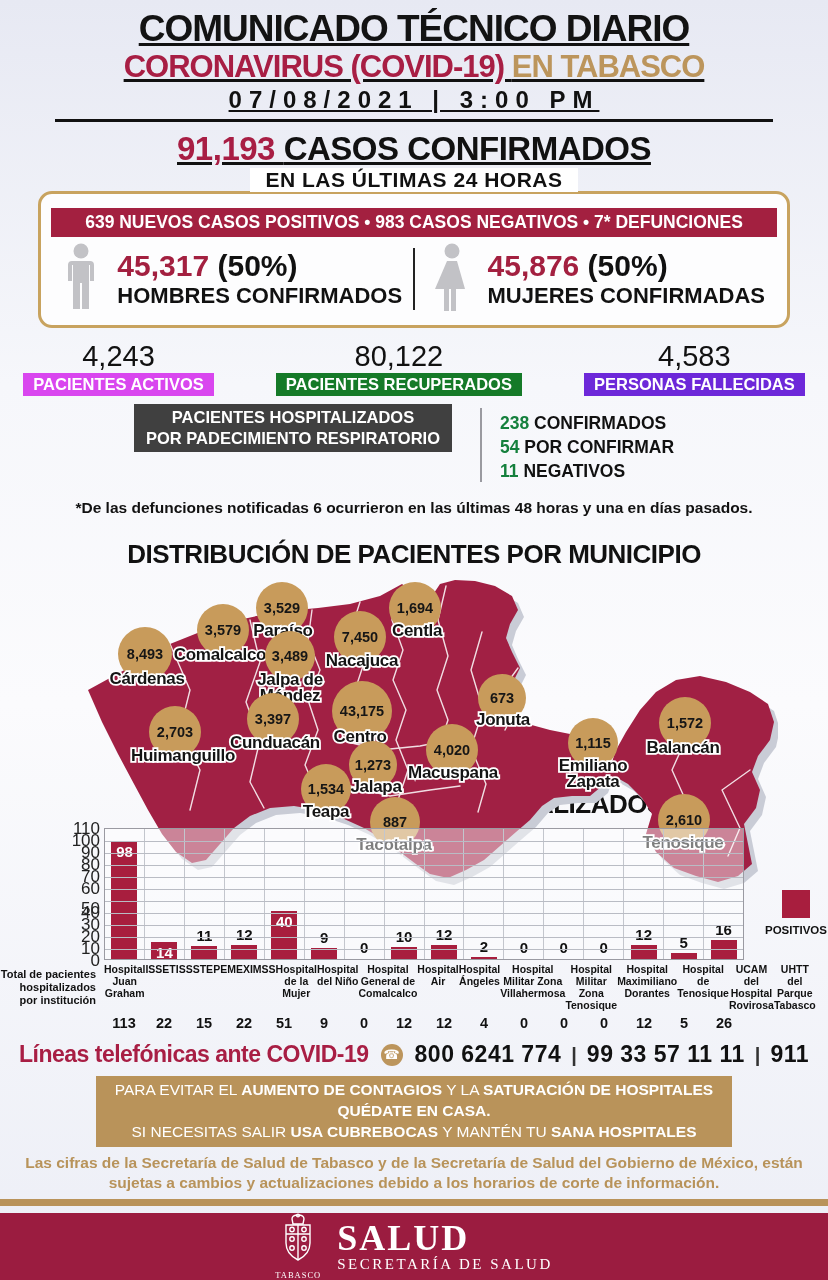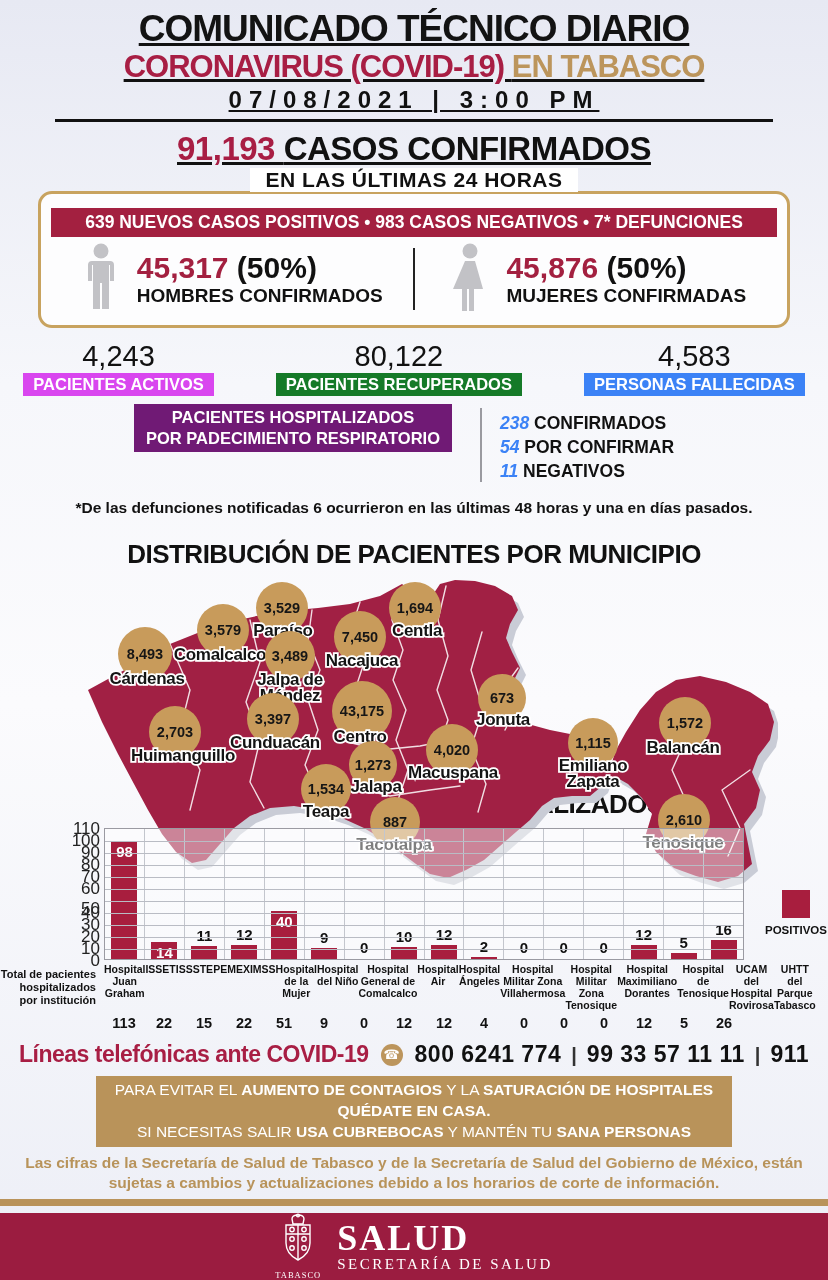--- a/index.html
+++ b/index.html
@@ -28,38 +28,38 @@
   
   .goldbox { width:752px; margin:0 auto; border:3px solid #c8a35f; border-radius:14px;
     background:#fdfdfe; padding:14px 10px 10px 10px; position:relative; z-index:1; }
   .daily-banner { background:#a32040; color:#fff; font-weight:800; font-size:17.5px;
     text-align:center; padding:4px 2px; letter-spacing:0; }
   .genders { display:flex; align-items:center; justify-content:center; margin-top:6px; }
   .gender { display:flex; align-items:center; gap:14px; width:352px; justify-content:center; }
   .gender-text { text-align:left; }
   .gender-num { font-size:30px; font-weight:900; }
   .gender-num .n { color:#a32040; }
-  .gender-label { font-size:19px; font-weight:700; margin-top:0px; }
+  .gender-label { font-size:22px; font-weight:700; margin-top:0px; }
   .gender-div { width:2.5px; height:62px; background:#222; margin:0 6px; }
 
   
   .stats-row { display:flex; justify-content:center; gap:62px; margin-top:14px; }
   .stat { text-align:center; }
   .stat-num { font-size:29px; font-weight:400; line-height:1.0; }
   .stat-chip { color:#fff; font-weight:700; font-size:16.5px; padding:2px 10px; margin-top:2px; display:inline-block; }
 
   
   .hosp-row { display:flex; justify-content:center; align-items:flex-start; margin-top:8px; }
   .hosp-left { width:370px; text-align:center; }
   .hosp-num { font-size:33px; font-weight:900; line-height:1.0; }
   .hosp-chip { color:#fff; font-weight:700; font-size:16.5px; padding:3px 12px; display:inline-block; line-height:1.25; white-space:pre-line; }
   .hosp-div { width:2px; height:74px; background:#9a9aa0; margin:4px 18px 0 2px; }
   .hosp-breakdown { padding-top:8px; min-width:220px; }
   .hosp-bd-row { font-size:17.5px; font-weight:700; line-height:1.35; }
-  .hosp-bd-row .bd-num { color:#3b82f6;font-style:italic; }
+  .hosp-bd-row .bd-num { color:#15803d; }
 
   .footnote { text-align:center; font-size:15.5px; font-weight:700; margin-top:16px; letter-spacing:0; }
 
   
   .map-title { text-align:center; font-size:26px; font-weight:900; letter-spacing:-0.5px; margin-top:22px; }
   .map-wrap { width:828px; height:322px; margin-top:2px; position:relative; }
   .map-wrap svg { position:absolute; left:50px; top:0; }
 
   
   .chart-title { text-align:center; font-size:26px; font-weight:900; letter-spacing:-0.5px; margin-top:2px; }
@@ -155,26 +155,26 @@
           <div class="gender-num"><span class="n">45,876 </span><span>(50%)</span></div>
           <div class="gender-label">MUJERES CONFIRMADAS</div>
         </div>
       </div>
     </div>
   </div>
 
   <div class="stats-row" id="stats-row">
       <div class="stat"><div class="stat-num">4,243</div><div class="stat-chip" style="background: #d946ef;">PACIENTES ACTIVOS</div></div>
       <div class="stat"><div class="stat-num">80,122</div><div class="stat-chip" style="background: rgb(21, 122, 40);">PACIENTES RECUPERADOS</div></div>
-      <div class="stat"><div class="stat-num">4,583</div><div class="stat-chip" style="background: #3b82f6;">PERSONAS FALLECIDAS</div></div>
+      <div class="stat"><div class="stat-num">4,583</div><div class="stat-chip" style="background: #6d28d9;">PERSONAS FALLECIDAS</div></div>
     </div>
 
   <div class="hosp-row">
     <div class="hosp-left">
-      <div class="hosp-chip" id="hosp-chip" style="background: #701a75;">PACIENTES HOSPITALIZADOS
+      <div class="hosp-chip" id="hosp-chip" style="background: #404040;">PACIENTES HOSPITALIZADOS
 POR PADECIMIENTO RESPIRATORIO</div>
     </div>
     <div class="hosp-div"></div>
     <div class="hosp-breakdown" id="hosp-breakdown">
         <div class="hosp-bd-row"><span class="bd-num">238 </span><span>CONFIRMADOS</span></div>
         <div class="hosp-bd-row"><span class="bd-num">54 </span><span>POR CONFIRMAR</span></div>
         <div class="hosp-bd-row"><span class="bd-num">11 </span><span>NEGATIVOS</span></div>
       </div>
   </div>
 
@@ -419,21 +419,21 @@
   </div>
 
   <div class="phones" id="phones">
     <span class="phones-label">Líneas telefónicas ante COVID-19</span>
     <span class="phone-icon">☎</span>
     <span id="phone-numbers"><span class="phone-num">800 6241 774</span><span class="phone-sep">|</span><span class="phone-num">99 33 57 11 11</span><span class="phone-sep">|</span><span class="phone-num">911</span></span>
   </div>
 
   <div class="stayhome">
     <div id="stayhome-l1"><span>PARA EVITAR EL </span><b>AUMENTO DE CONTAGIOS</b><span> Y LA </span><b>SATURACIÓN DE HOSPITALES QUÉDATE EN CASA.</b></div>
-    <div id="stayhome-l2"><span>SI NECESITAS SALIR </span><b>USA CUBREBOCAS</b><span> Y MANTÉN TU </span><b>SANA PERSONAS</b></div>
+    <div id="stayhome-l2"><span>SI NECESITAS SALIR </span><b>USA CUBREBOCAS</b><span> Y MANTÉN TU </span><b>SANA HOSPITALES</b></div>
   </div>
 
   <div class="disclaimer">Las cifras de la Secretaría de Salud de Tabasco y de la Secretaría de Salud del Gobierno de México, están sujetas a cambios y actualizaciones debido a los horarios de corte de información.</div>
 
   <div class="gold-band"></div>
 
   <div class="footer">
     <div class="shield">
       <svg width="44" height="52" viewBox="0 0 44 52">
         <g stroke="#ffffff" fill="none" stroke-width="1.4">

